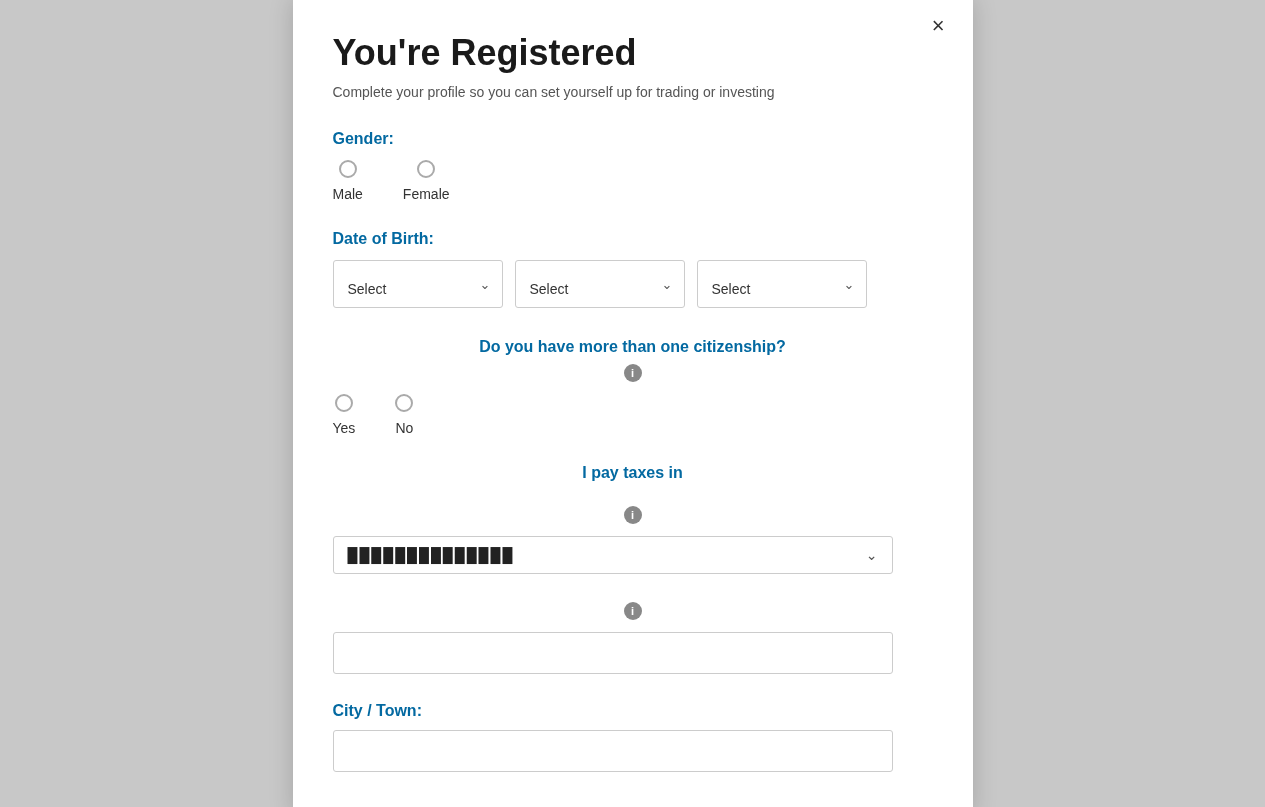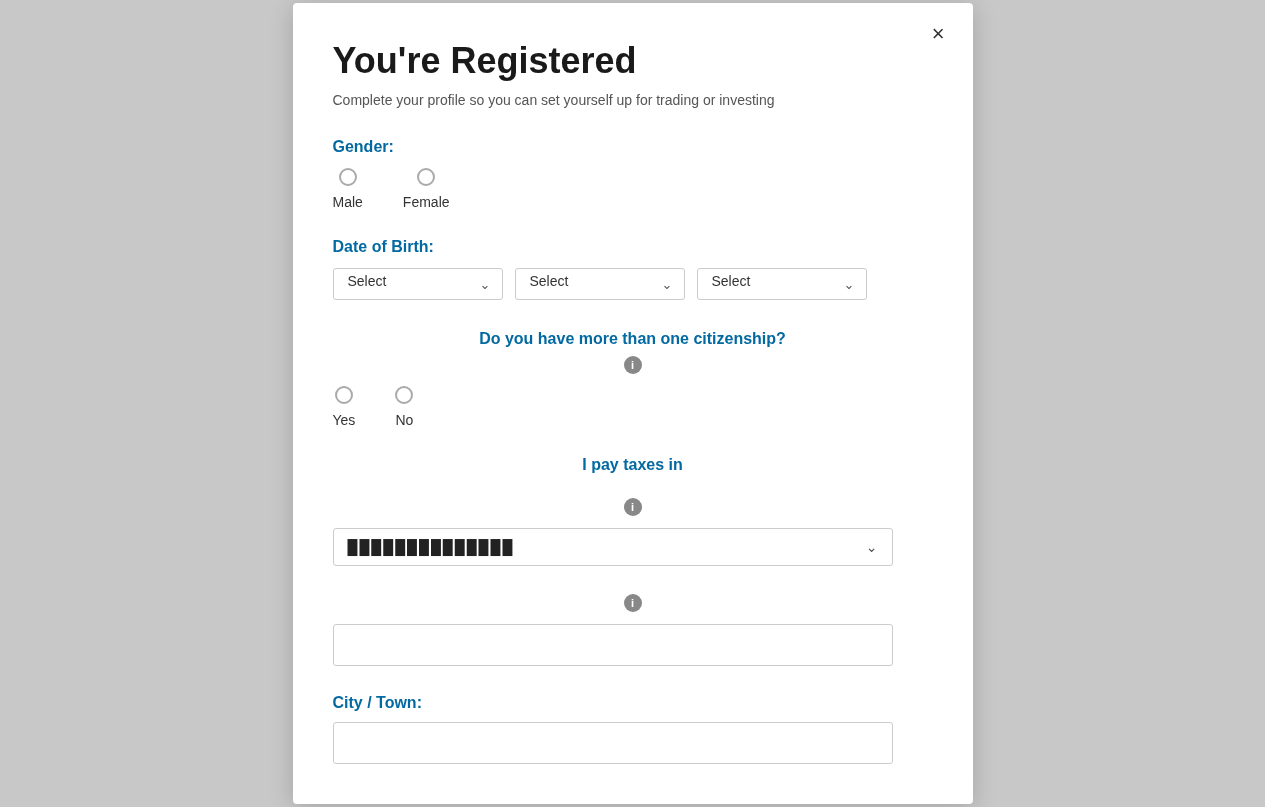--- a/index.html
+++ b/index.html
@@ -122,21 +122,21 @@
       position: relative;
       display: inline-block;
     }
 
     .select-wrapper select {
       appearance: none;
       -webkit-appearance: none;
       background: #fff;
       border: 1.5px solid #ccc;
       border-radius: 3px;
-      padding: 4px 40px 10px 14px;
+      padding: 20px 40px 10px 14px;
       font-size: 14px;
       color: #333;
       cursor: pointer;
       width: 170px;
       outline: none;
     }
 
     .select-chevron {
       position: absolute;
       right: 12px;

